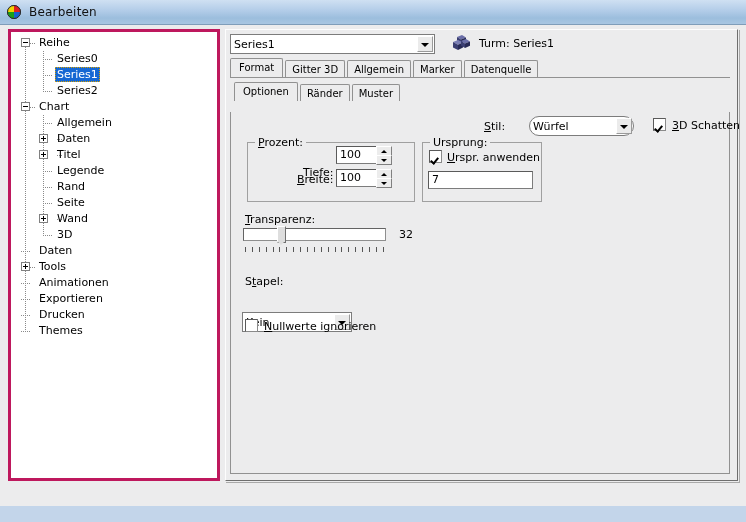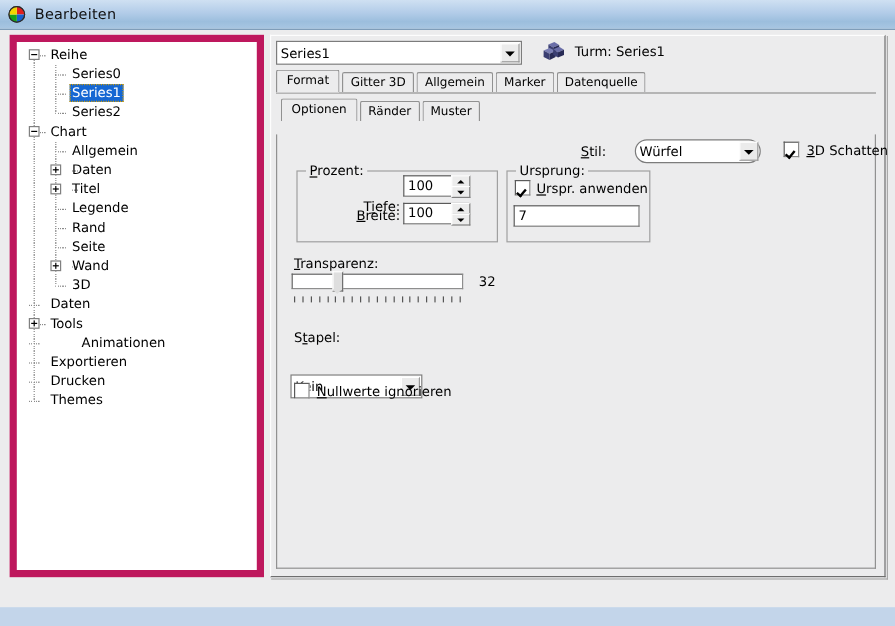--- a/index.html
+++ b/index.html
@@ -40,21 +40,21 @@
     color: #111;
     letter-spacing: 0.2px;
   }
 
   
   #left-panel {
     position: absolute;
     left: 8px; top: 29px;
     width: 212px; height: 452px;
     background: #ffffff;
-    border: 6px solid #be185d;
+    border: 3px solid #be185d;
     box-sizing: border-box;
     overflow: hidden;
   }
   .tree {
     padding: 4px 0 0 0;
     margin: 0;
     position: relative;
   }
   .node {
     height: 16px;
@@ -456,21 +456,21 @@
         <span class="label" style="left: 44px;">3D</span>
       </div>
       <div class="node" style="top: 211px; position: absolute; left: 0px; right: 0px; height: 16px;">
         <span class="label" style="left: 26px;">Daten</span>
       </div>
       <div class="node" style="top: 227px; position: absolute; left: 0px; right: 0px; height: 16px;">
         <span class="exp plus" style="left: 10px;"></span>
         <span class="label" style="left: 26px;">Tools</span>
       </div>
       <div class="node" style="top: 243px; position: absolute; left: 0px; right: 0px; height: 16px;">
-        <span class="label" style="left: 26px; margin-left: 26px;">Animationen</span>
+        <span class="label" style="left: 26px;">Animationen</span>
       </div>
       <div class="node" style="top: 259px; position: absolute; left: 0px; right: 0px; height: 16px;">
         <span class="label" style="left: 26px;">Exportieren</span>
       </div>
       <div class="node" style="top: 275px; position: absolute; left: 0px; right: 0px; height: 16px;">
         <span class="label" style="left: 26px;">Drucken</span>
       </div>
       <div class="node" style="top: 291px; position: absolute; left: 0px; right: 0px; height: 16px;">
         <span class="label" style="left: 26px;">Themes</span>
       </div>

